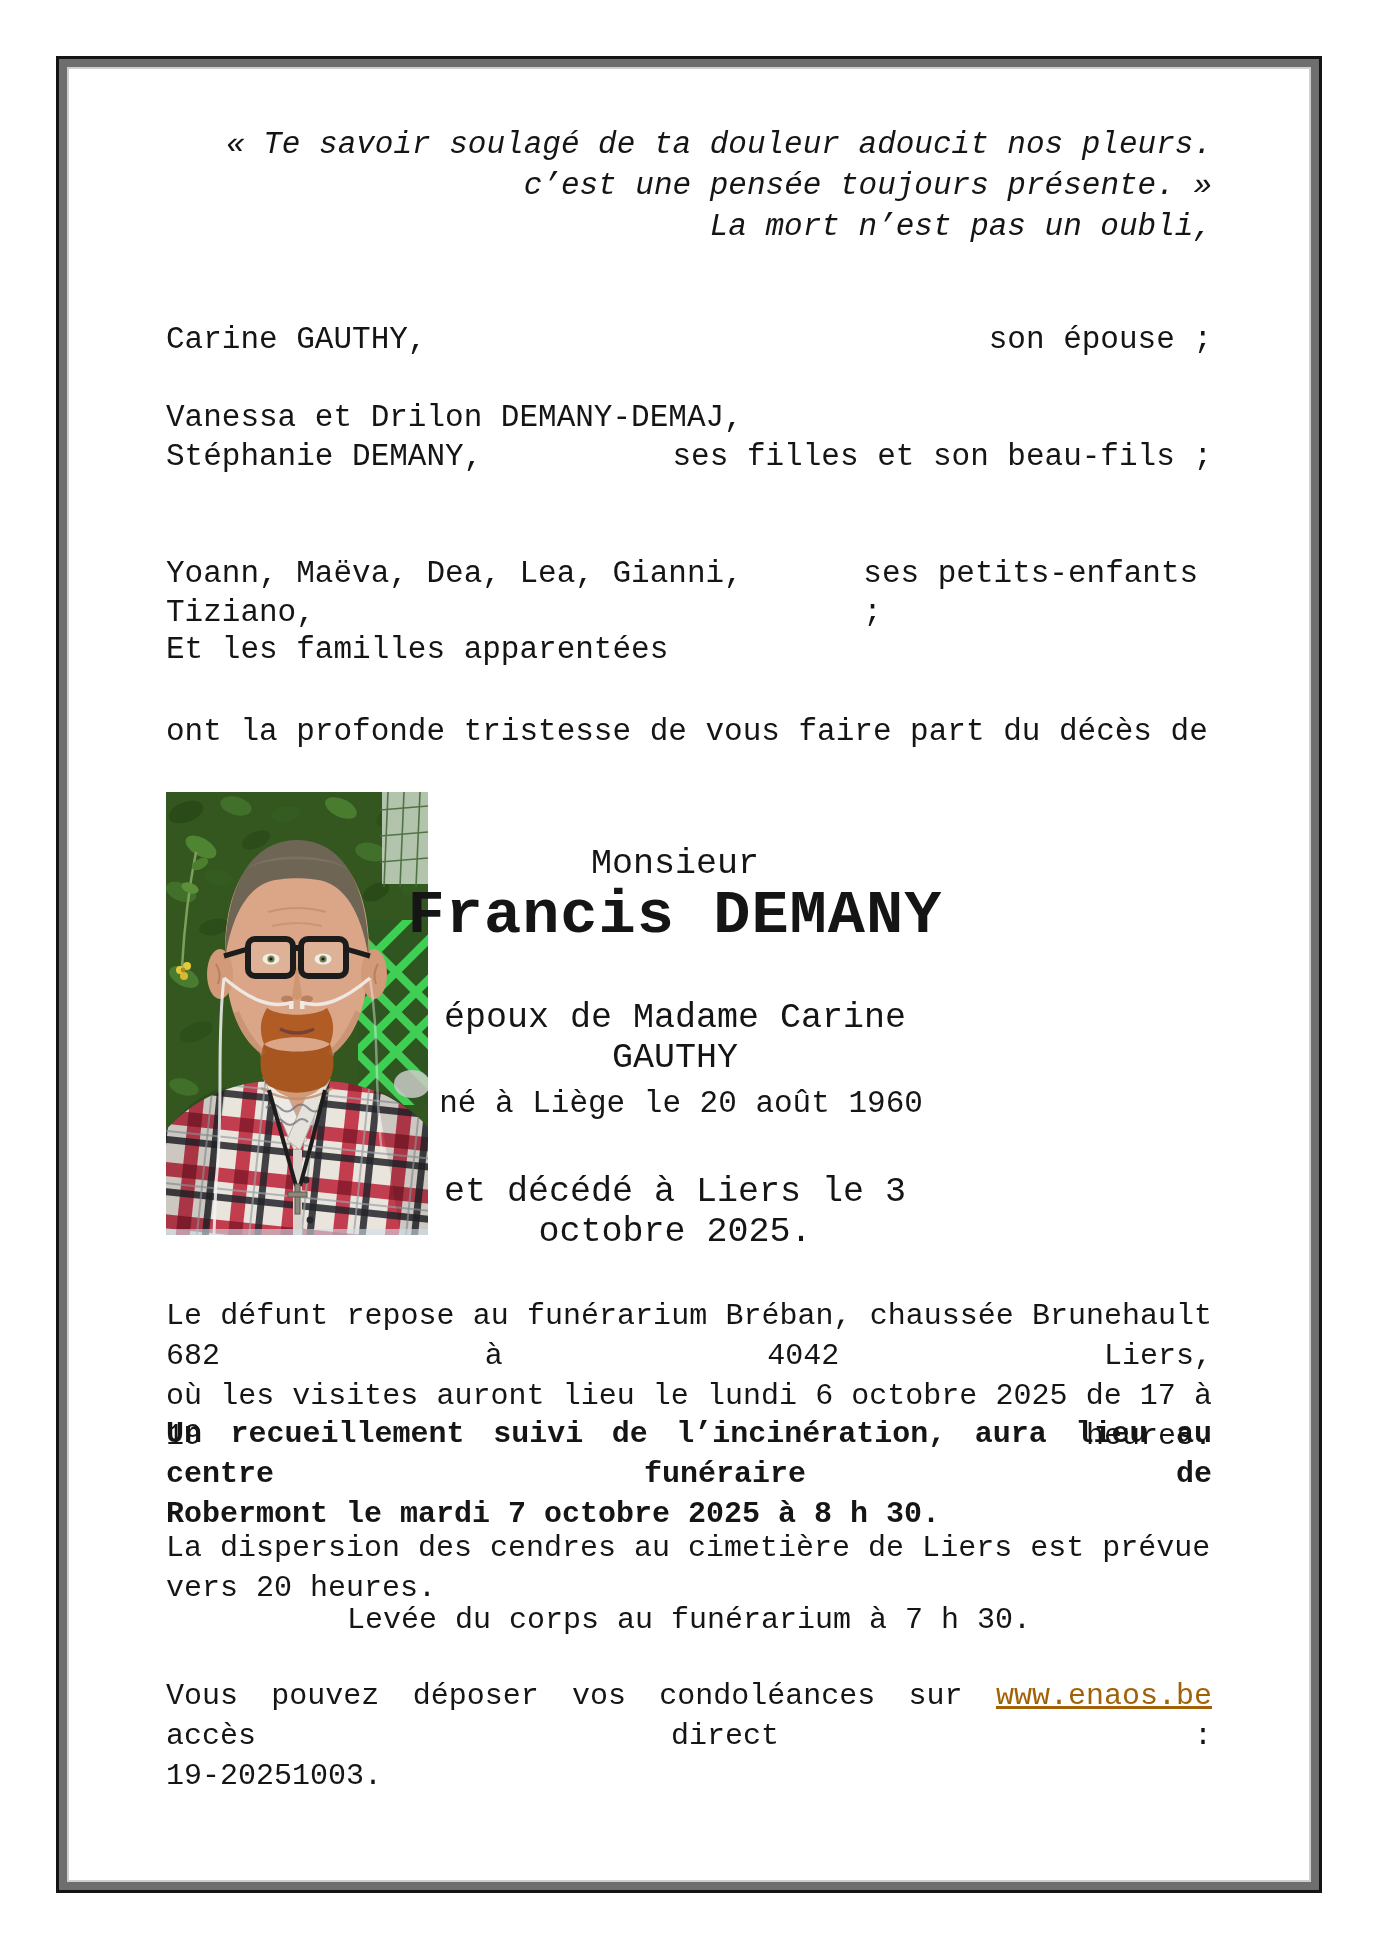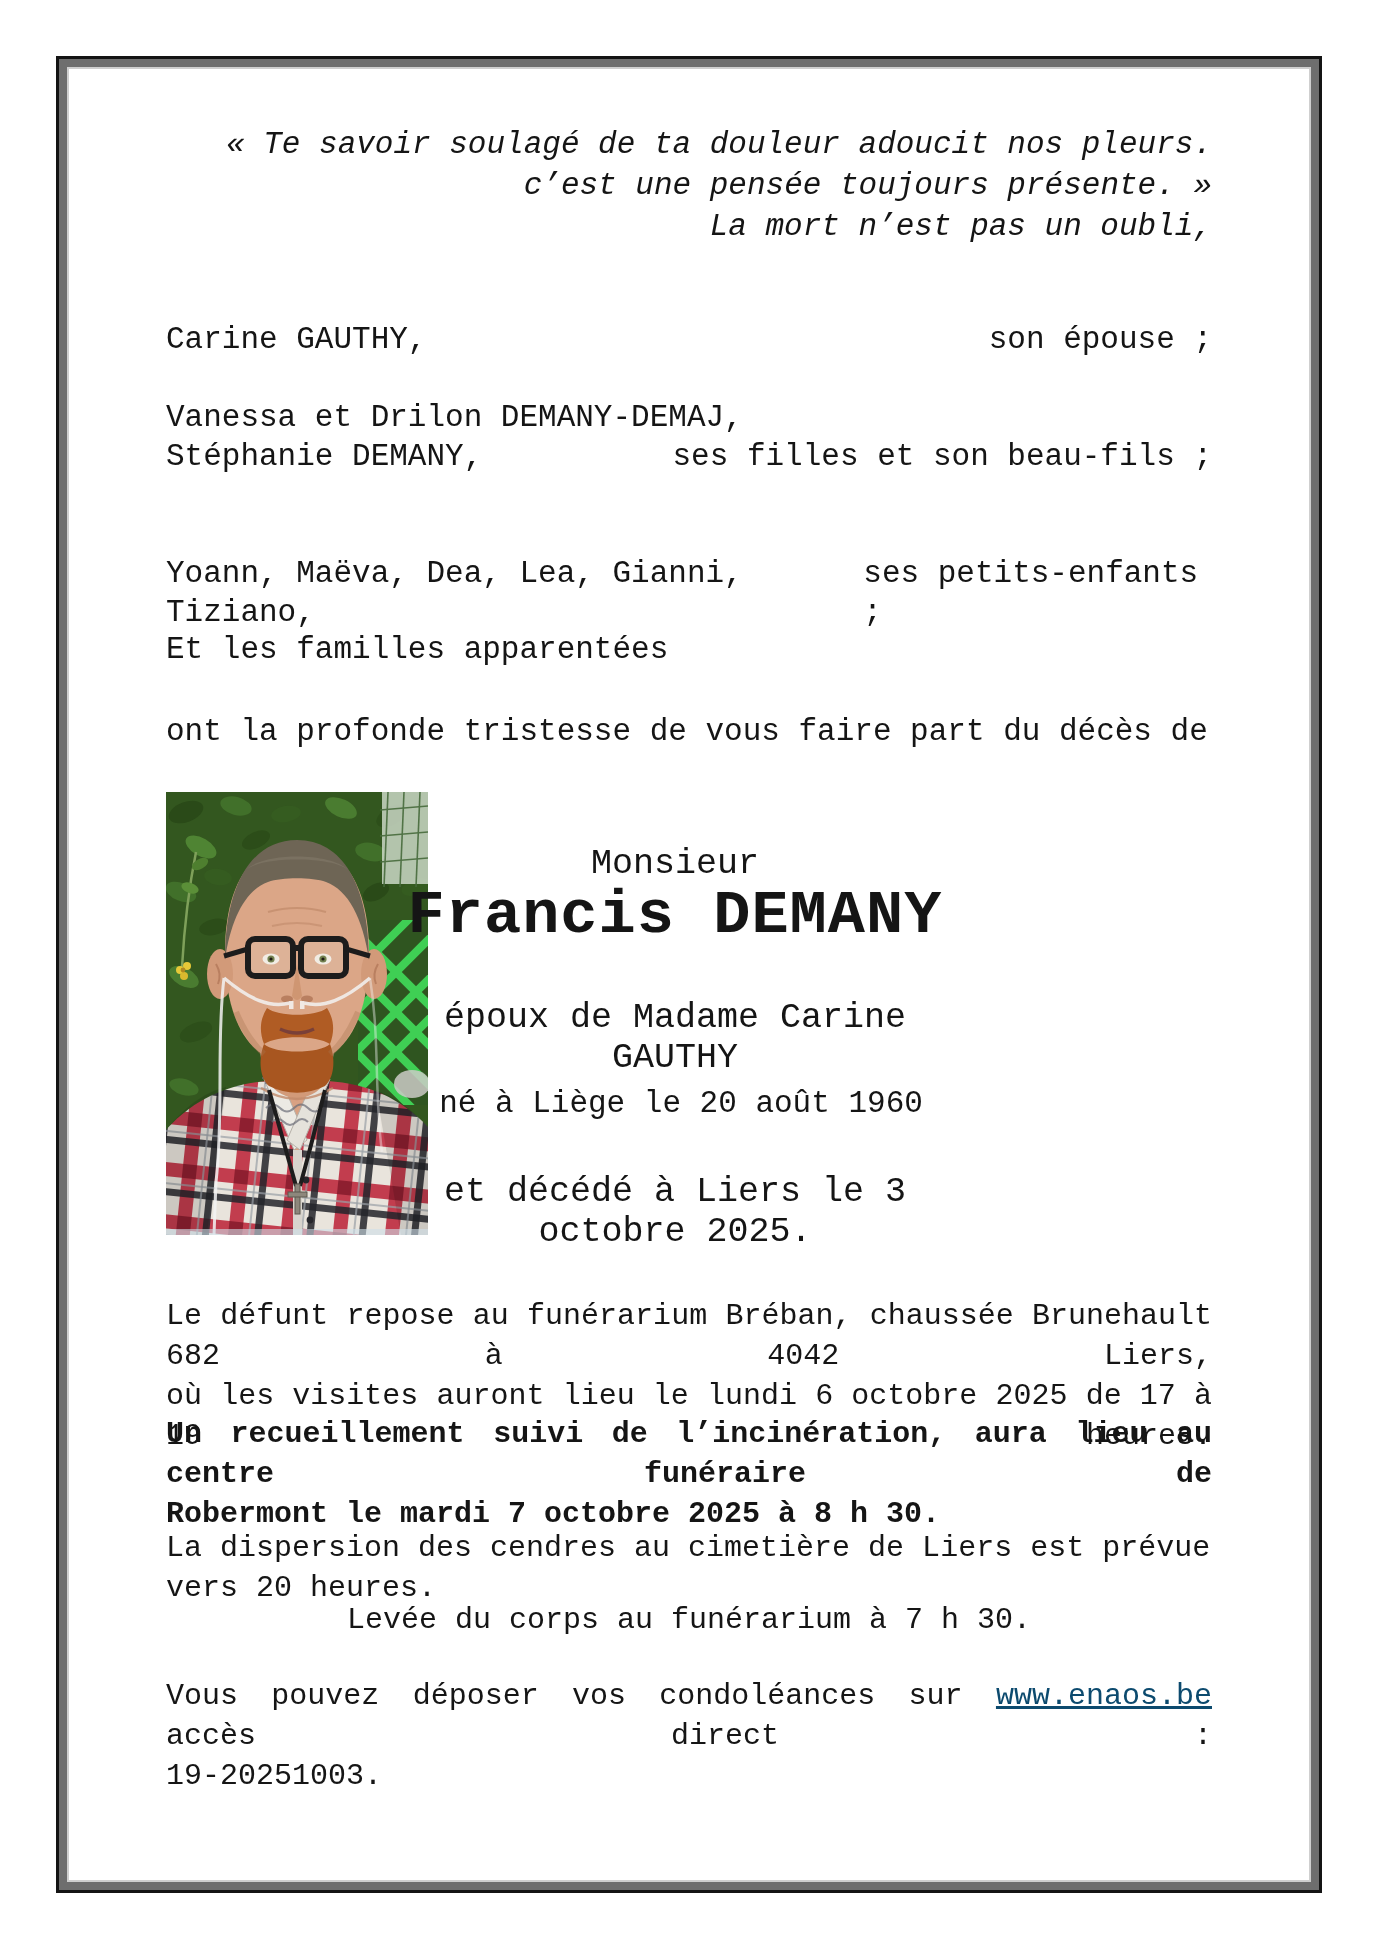--- a/index.html
+++ b/index.html
@@ -38,21 +38,21 @@
 
   
   .para{position:absolute;left:166px;width:1046px;font-size:30px;line-height:40px;}
   .p-repose{top:1296px;}
   .p-ceremony{top:1414px;font-weight:bold;}
   .p-dispersion{top:1528px;}
   .p-levee{top:1600px;text-align:center;}
   .p-condolences{top:1676px;}
   .jline{text-align:justify;text-align-last:justify;}
   .nline{text-align:left;}
-  a.enaos{color:#0c4a6e;text-decoration:underline;cursor:pointer;}
+  a.enaos{color:#a16207;text-decoration:underline;cursor:pointer;}
 </style>
 </head>
 <body>
 
 <div class="sheet">
 
   <div class="frame-outer">
     <div class="frame-mid">
       <div class="frame-inner"></div>
     </div>

